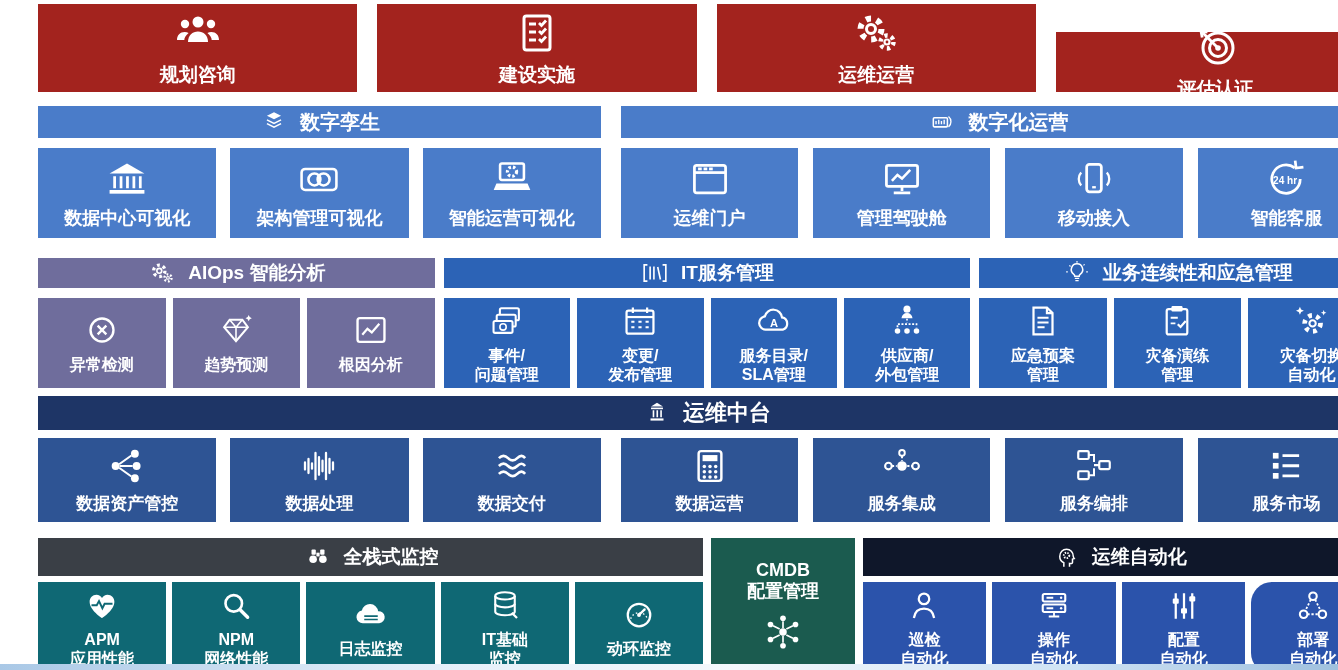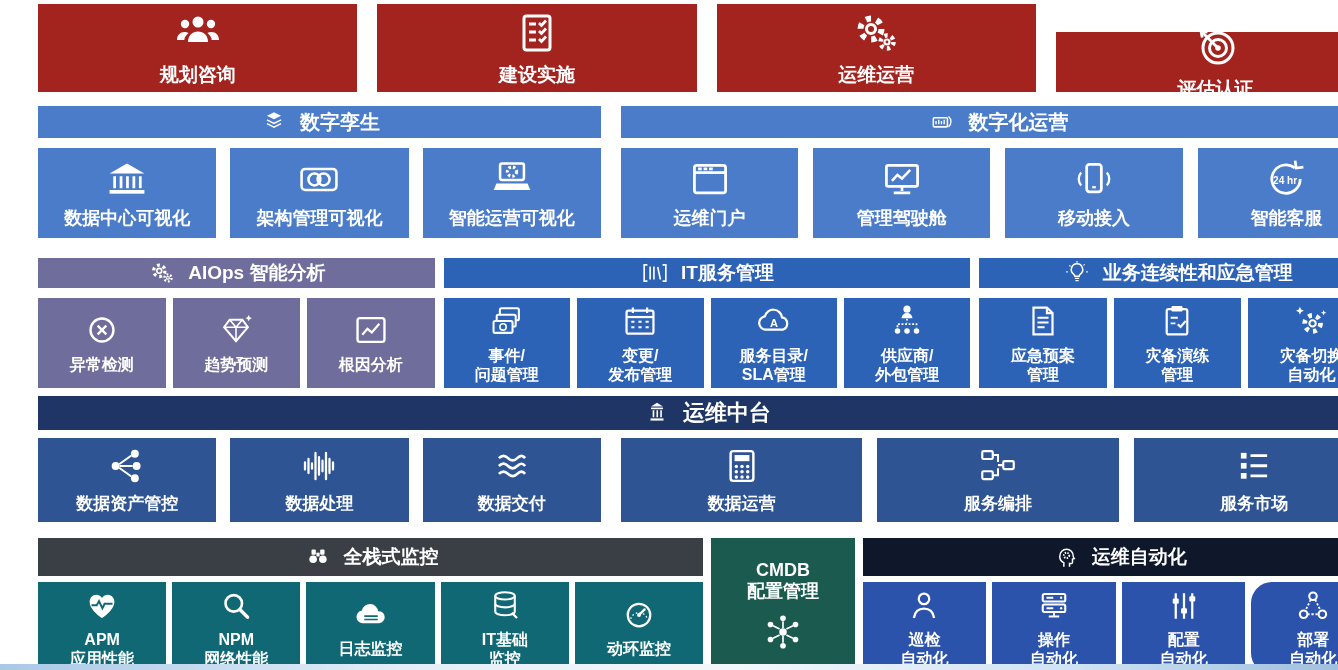--- a/index.html
+++ b/index.html
@@ -400,20 +400,33 @@
                   <circle cx="24" cy="36.5" r="2"></circle>
                   <circle cx="30.5" cy="36.5" r="2"></circle>
                 </g>
               </svg>
             </div>
             <div class="lbl">数据运营</div>
           </div>
           <div class="blk b-mid" style="background: rgb(46, 84, 148); color: rgb(46, 84, 148);">
             <div class="ic">
               <svg viewBox="0 0 48 48" xmlns="http://www.w3.org/2000/svg" aria-hidden="true">
+                <circle cx="8.5" cy="24" r="3.8" fill="none" stroke="#fff" stroke-width="2.4"></circle>
+                <circle cx="24" cy="24" r="5.5" fill="#fff"></circle>
+                <circle cx="39.5" cy="24" r="3.8" fill="none" stroke="#fff" stroke-width="2.4"></circle>
+                <path d="M12.5 24H18M30 24h5.5" stroke="#fff" stroke-width="2.4" stroke-dasharray="2.5 2"></path>
+                <circle cx="24" cy="9" r="3.2" fill="none" stroke="#fff" stroke-width="2.2"></circle>
+                <path d="M24 12.5v5.5" stroke="#fff" stroke-width="2.2" stroke-dasharray="2.5 2"></path>
+              </svg>
+            </div>
+            <div class="lbl">服务集成</div>
+          </div>
+          <div class="blk b-mid" style="background: rgb(46, 84, 148); color: rgb(46, 84, 148);">
+            <div class="ic">
+              <svg viewBox="0 0 48 48" xmlns="http://www.w3.org/2000/svg" aria-hidden="true">
                 <rect x="6" y="7" width="12" height="9" rx="1.5" fill="none" stroke="#fff" stroke-width="2.5"></rect>
                 <rect x="6" y="30" width="12" height="9" rx="1.5" fill="none" stroke="#fff" stroke-width="2.5"></rect>
                 <rect x="30" y="18.5" width="12" height="9" rx="1.5" fill="none" stroke="#fff" stroke-width="2.5"></rect>
                 <path d="M18 11.5h6v8M18 34.5h6v-8M24 23h6" fill="none" stroke="#fff" stroke-width="2.3"></path>
               </svg>
             </div>
             <div class="lbl">服务编排</div>
           </div>
           <div class="blk b-mid" style="background: rgb(46, 84, 148); color: rgb(46, 84, 148);">
             <div class="ic">

